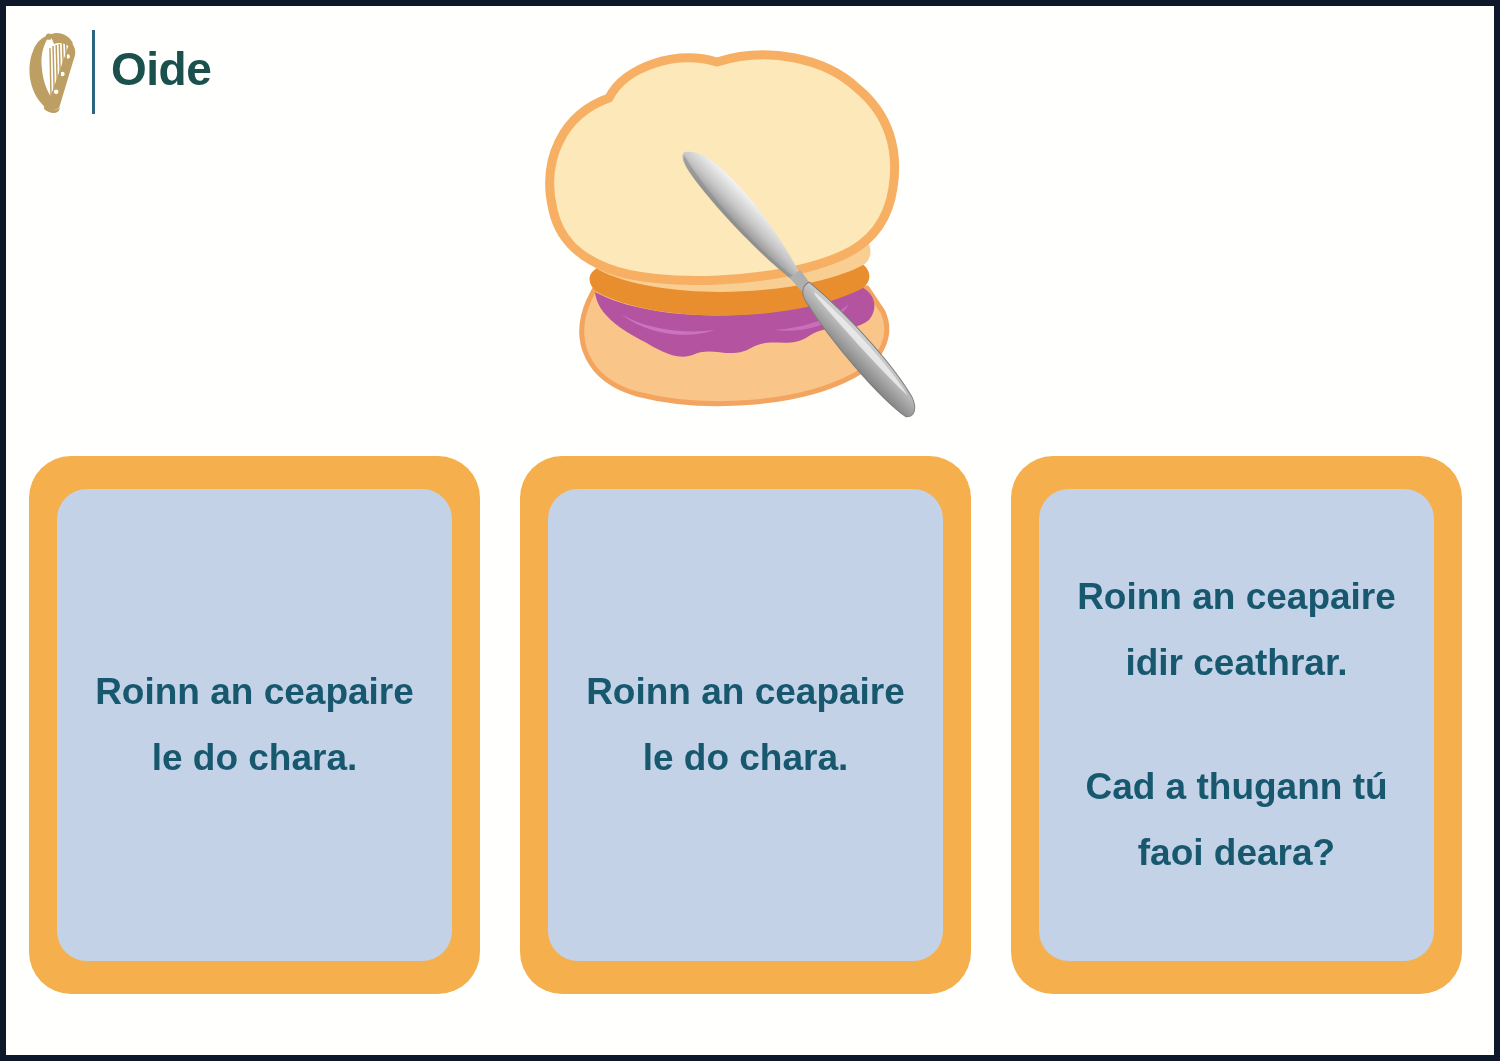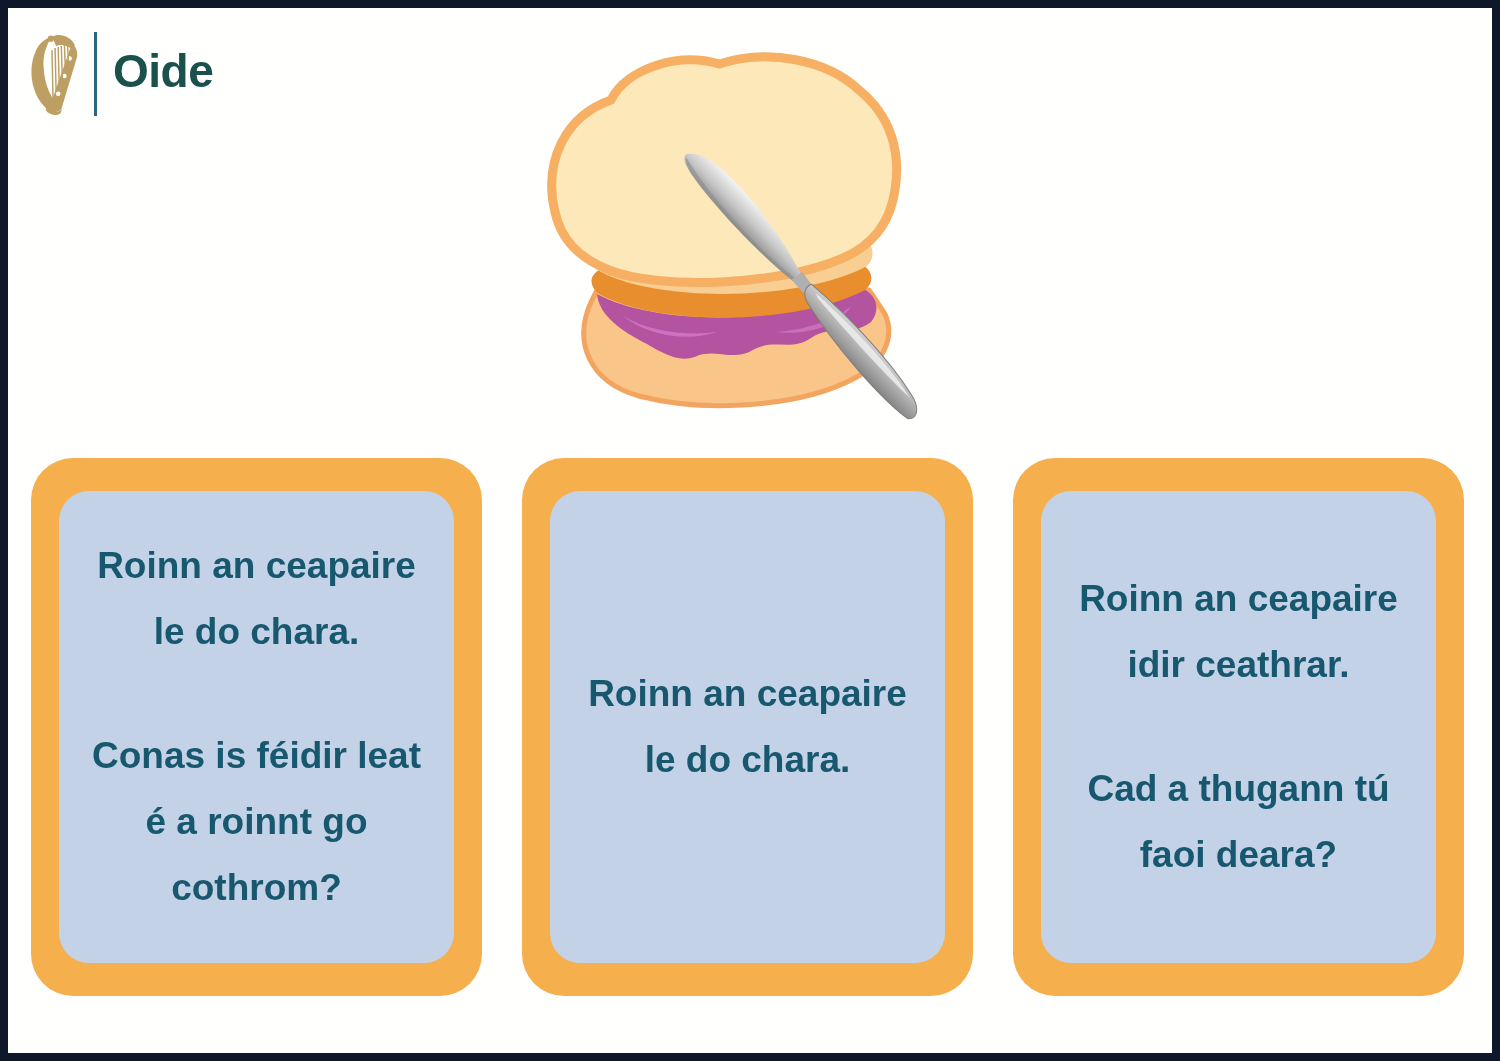--- a/index.html
+++ b/index.html
@@ -1,20 +1,20 @@
 <!DOCTYPE html>
 <html><head>
 <meta charset="utf-8">
 <style>
   html,body{margin:0;padding:0;background:#e8e8e8;}
   .page{
     position:relative;
     width:1500px;height:1061px;
     box-sizing:border-box;
-    border:8px solid #0f172a;
+    border:6px solid #0f172a;
     background:#FFFFFE;
     overflow:hidden;
     font-family:"Liberation Sans", sans-serif;
   }
   
   .brand{
     position:absolute;left:18px;top:22px;
     display:flex;align-items:center;height:88px;
   }
   .harp{width:54px;height:82px;flex:0 0 auto;}
@@ -147,23 +147,20 @@
       </g>
     </svg>
   </div>
 
   <div class="cards">
 
     <div class="card">
       <div class="panel">
         <p>Roinn an ceapaire
 le do chara.</p>
-        <p>Conas is féidir leat
-é a roinnt go
-cothrom?</p>
       </div>
     </div>
 
     <div class="card">
       <div class="panel">
         <p>Roinn an ceapaire
 le do chara.</p>
       </div>
     </div>
 

